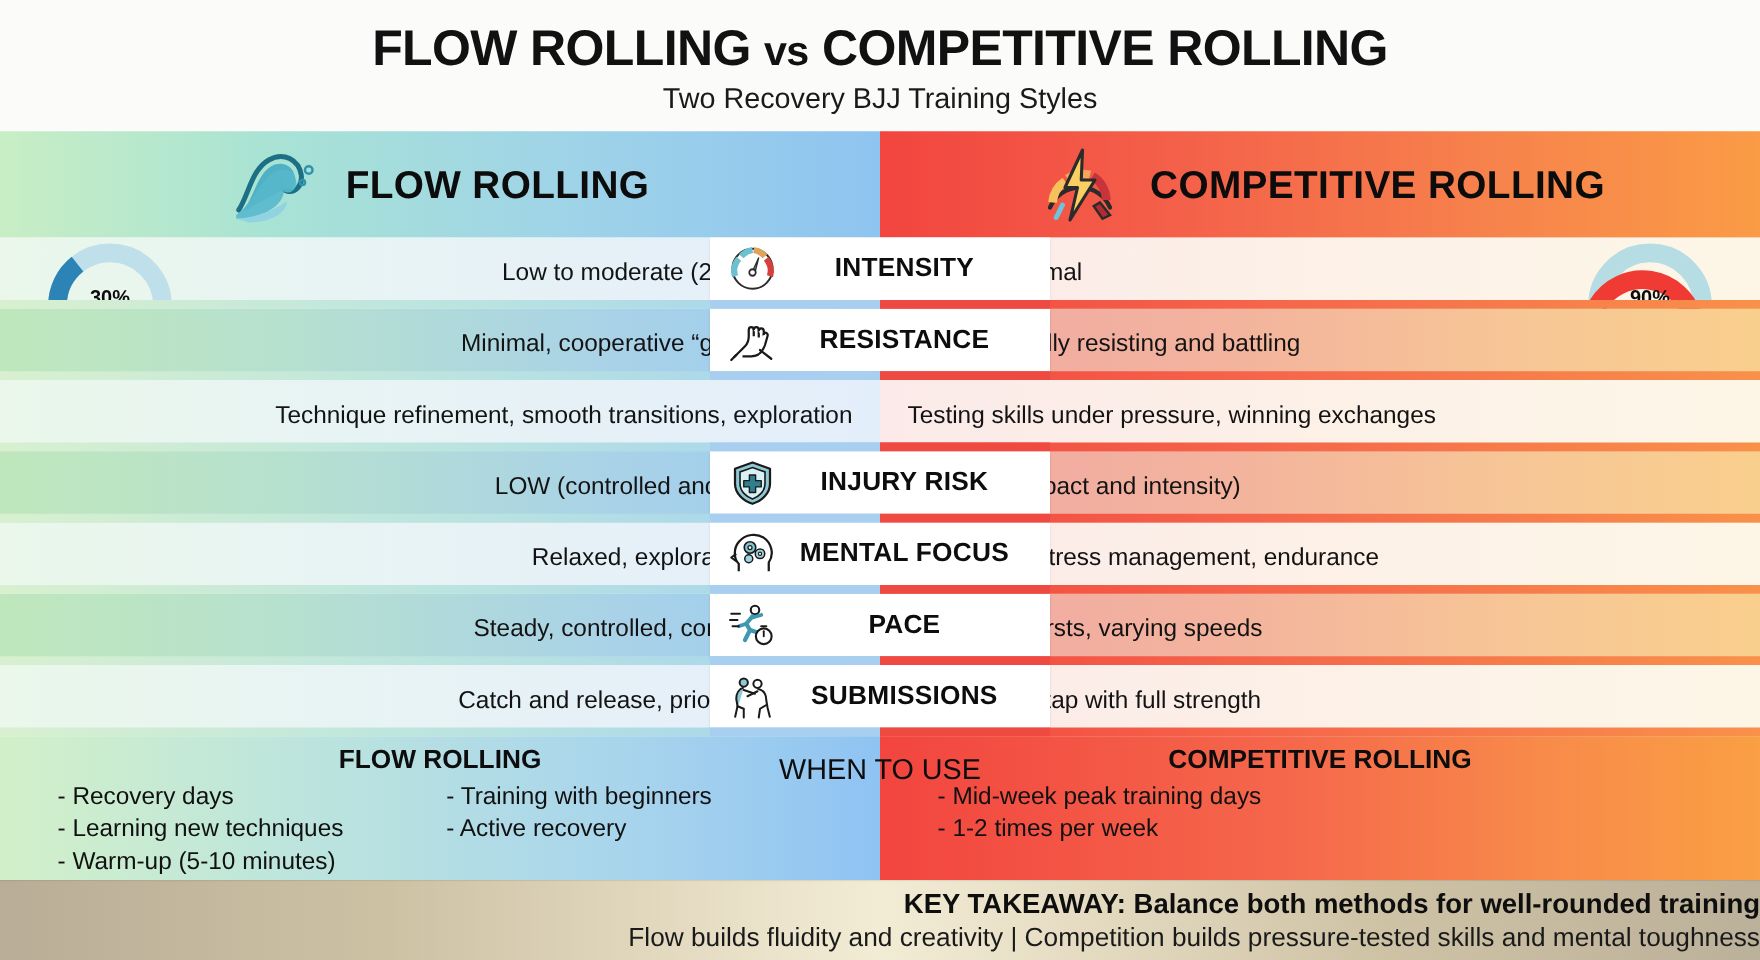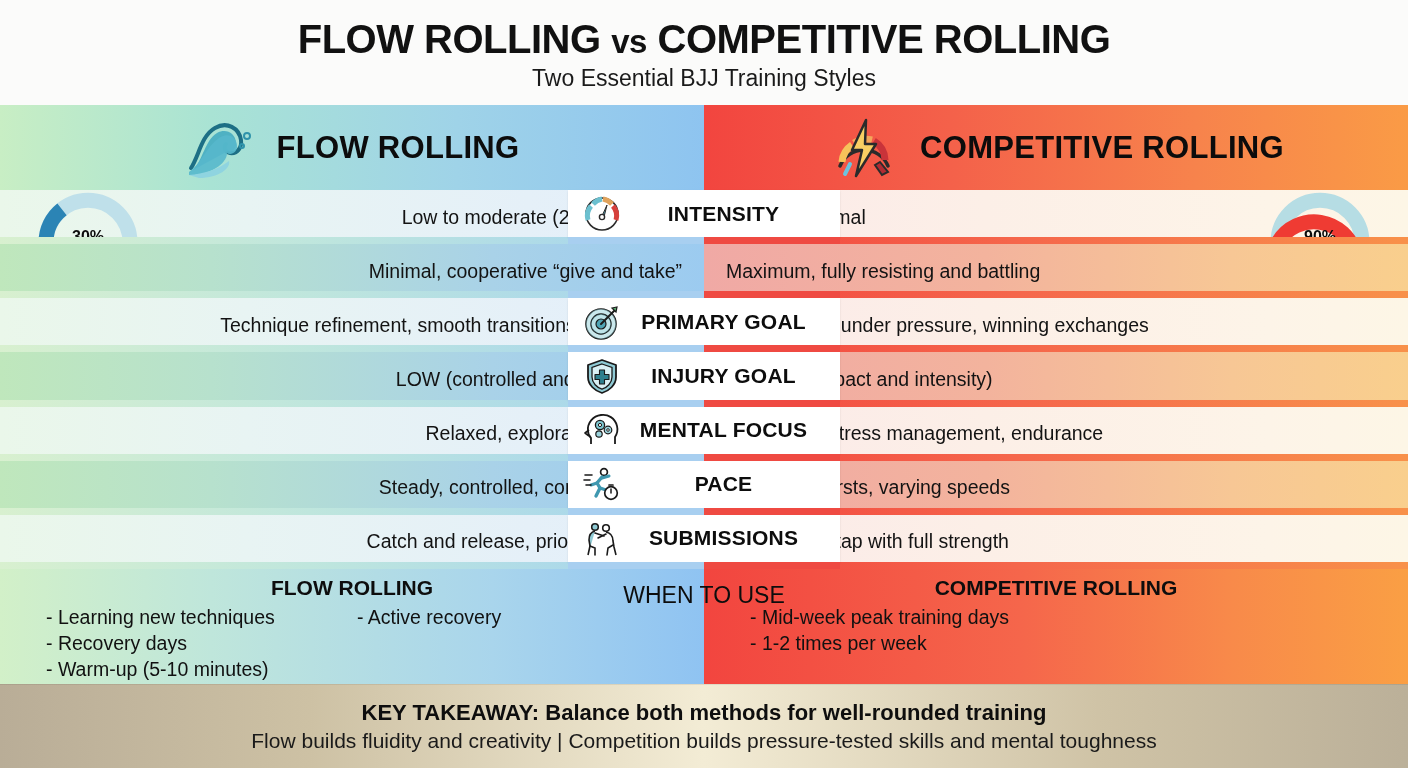--- a/index.html
+++ b/index.html
@@ -110,40 +110,40 @@
   .when-cols ul { list-style:none; flex:1; }
   .when-cols li { font-size:19.5px; color:#111111; line-height:1.33; white-space:nowrap; }
   .when-center-label {
     position:absolute; left:50%; top:13px; transform:translateX(-50%);
     font-size:23px; font-weight:normal; color:#0d0d0d; z-index:20;
     white-space:nowrap;
   }
 
   
   .footer {
-    height:84px;
+    height:64px;
     background:linear-gradient(90deg,#b9ad97 0%,#cdc1a4 22%,#f3ecd5 50%,#cfc3a6 78%,#bbb099 100%);
-    display:flex; flex-direction:column; align-items:center; justify-content:center;
+    display:flex; flex-direction:column; align-items:flex-end; justify-content:center;
     border-top:1px solid rgba(0,0,0,0.07);
   }
   .footer-main { font-size:22px; font-weight:bold; color:#0e0e0e; white-space:nowrap; }
   .footer-sub  { font-size:21px; color:#1a1a1a; margin-top:3px; white-space:nowrap; }
 </style>
 </head>
 <body>
 
 <div class="infographic">
 
   <div class="title-zone">
     <div class="main-title">
       <span>FLOW ROLLING</span>
       <span class="vs">vs</span>
       <span>COMPETITIVE ROLLING</span>
     </div>
-    <div class="sub-title">Two Essential BJJ Training Styles</div>
+    <div class="sub-title">Two Recovery BJJ Training Styles</div>
   </div>
 
   <div class="header-row">
     <div class="hdr hdr-left">
       <svg class="hdr-icon" viewBox="0 0 74 64">
         <path d="M6 52 C14 40 16 20 30 12 C42 5 54 12 56 24 C57 32 52 38 45 37 C40 36 38 31 41 28" fill="none" stroke="#1d6f85" stroke-width="4" stroke-linecap="round"></path>
         <path d="M8 54 C18 44 20 24 32 17 C41 12 50 17 51 26 C52 33 47 37 43 35" fill="#3fa8c0" stroke="none" opacity="0.85"></path>
         <path d="M4 56 C16 48 22 30 34 22 C43 16 51 21 52 29 C53 36 46 40 42 37
                  C42 49 22 60 4 59 Z" fill="#56b8cc" opacity="0.9"></path>
         <path d="M4 59 C18 58 34 53 44 45 C46 52 34 62 14 62 Z" fill="#8fd4e0"></path>
@@ -205,61 +205,60 @@
       <div class="row-gap"></div>
     </div>
 
     <div class="crow">
       <div class="cell cell-left tintA">
         <span class="cell-text">Minimal, cooperative “give and take”</span>
       </div>
       <div class="cell cell-right tintA">
         <span class="cell-text">Maximum, fully resisting and battling</span>
       </div>
+      <div class="ccard">
+        <svg class="ccard-icon" viewBox="0 0 40 40">
+          <path d="M5 34 L14 25 C16 23 17 20 17 17 L17 12 C17 9 21 9 21 12 L21 17" fill="#fff" stroke="#1a1a1a" stroke-width="1.8" stroke-linejoin="round"></path>
+          <path d="M21 12 C21 9 25 9 25 12 L25 18" fill="#fff" stroke="#1a1a1a" stroke-width="1.8"></path>
+          <path d="M25 13 C25 10 29 10 29 13 L29 20" fill="#fff" stroke="#1a1a1a" stroke-width="1.8"></path>
+          <path d="M29 16 C29 13 33 14 32 17 L30 24 C28 30 24 33 19 33 L12 33" fill="#fff" stroke="#1a1a1a" stroke-width="1.8" stroke-linejoin="round"></path>
+          <path d="M35 35 L26 28" stroke="#1a1a1a" stroke-width="1.8" stroke-linecap="round"></path>
+          <path d="M7 32 L3 36" stroke="#1a1a1a" stroke-width="1.8" stroke-linecap="round"></path>
+        </svg>
+        <span class="ccard-label">RESISTANCE</span>
+      </div>
       <div class="ccard-underline"></div>
       <div class="row-gap"></div>
     </div>
 
     <div class="crow">
       <div class="cell cell-left tintB">
         <span class="cell-text">Technique refinement, smooth transitions, exploration</span>
       </div>
       <div class="cell cell-right tintB">
         <span class="cell-text">Testing skills under pressure, winning exchanges</span>
-      </div>
-      <div class="ccard">
-        <svg class="ccard-icon" viewBox="0 0 40 40">
-          <circle cx="19" cy="22" r="15" fill="#fff" stroke="#1a1a1a" stroke-width="1.6"></circle>
-          <circle cx="19" cy="22" r="15" fill="#9fd6dd" opacity="0.55"></circle>
-          <circle cx="19" cy="22" r="10" fill="#fff" stroke="#1a1a1a" stroke-width="1.4"></circle>
-          <circle cx="19" cy="22" r="10" fill="#7ec7d1" opacity="0.5"></circle>
-          <circle cx="19" cy="22" r="5" fill="#4fa3b3" stroke="#1a1a1a" stroke-width="1.2"></circle>
-          <path d="M19 22 L34 7" stroke="#1a1a1a" stroke-width="2" stroke-linecap="round"></path>
-          <path d="M30 6 L35 5 L34 10 Z" fill="#5aa96f" stroke="#1a1a1a" stroke-width="1.2"></path>
-        </svg>
-        <span class="ccard-label">PRIMARY GOAL</span>
       </div>
       <div class="ccard-underline"></div>
       <div class="row-gap"></div>
     </div>
 
     <div class="crow">
       <div class="cell cell-left tintA">
         <span class="cell-text">LOW (controlled and predictable)</span>
       </div>
       <div class="cell cell-right tintA">
         <span class="cell-text">HIGHER (impact and intensity)</span>
       </div>
       <div class="ccard">
         <svg class="ccard-icon" viewBox="0 0 40 40">
           <path d="M20 4 L34 9 L34 21 C34 29 27 35 20 37 C13 35 6 29 6 21 L6 9 Z" fill="#8fcad4" stroke="#1a1a1a" stroke-width="1.8" stroke-linejoin="round"></path>
           <path d="M20 8 L30 11.5 L30 21 C30 27 25 31.5 20 33.2 C15 31.5 10 27 10 21 L10 11.5 Z" fill="#d9f0f4" stroke="#1a1a1a" stroke-width="1.3"></path>
           <path d="M17.5 14 L22.5 14 L22.5 18.5 L27 18.5 L27 23.5 L22.5 23.5 L22.5 28 L17.5 28 L17.5 23.5 L13 23.5 L13 18.5 L17.5 18.5 Z" fill="#2f7f8d" stroke="#1a1a1a" stroke-width="1.1" stroke-linejoin="round"></path>
         </svg>
-        <span class="ccard-label">INJURY GOAL</span>
+        <span class="ccard-label">INJURY RISK</span>
       </div>
       <div class="ccard-underline"></div>
       <div class="row-gap"></div>
     </div>
 
     <div class="crow">
       <div class="cell cell-left tintB">
         <span class="cell-text">Relaxed, exploratory, creative</span>
       </div>
       <div class="cell cell-right tintB">
@@ -330,25 +329,26 @@
       <div class="row-gap"></div>
     </div>
 
   </div>
 
   <div class="when-band">
     <div class="when-half when-left">
       <div class="when-heading">FLOW ROLLING</div>
       <div class="when-cols">
         <ul>
+          <li>- Recovery days</li>
           <li>- Learning new techniques</li>
-          <li>- Recovery days</li>
           <li>- Warm-up (5-10 minutes)</li>
         </ul>
         <ul>
+          <li>- Training with beginners</li>
           <li>- Active recovery</li>
         </ul>
       </div>
     </div>
     <div class="when-half when-right">
       <div class="when-heading">COMPETITIVE ROLLING</div>
       <div class="when-cols">
         <ul>
           <li>- Mid-week peak training days</li>
           <li>- 1-2 times per week</li>

